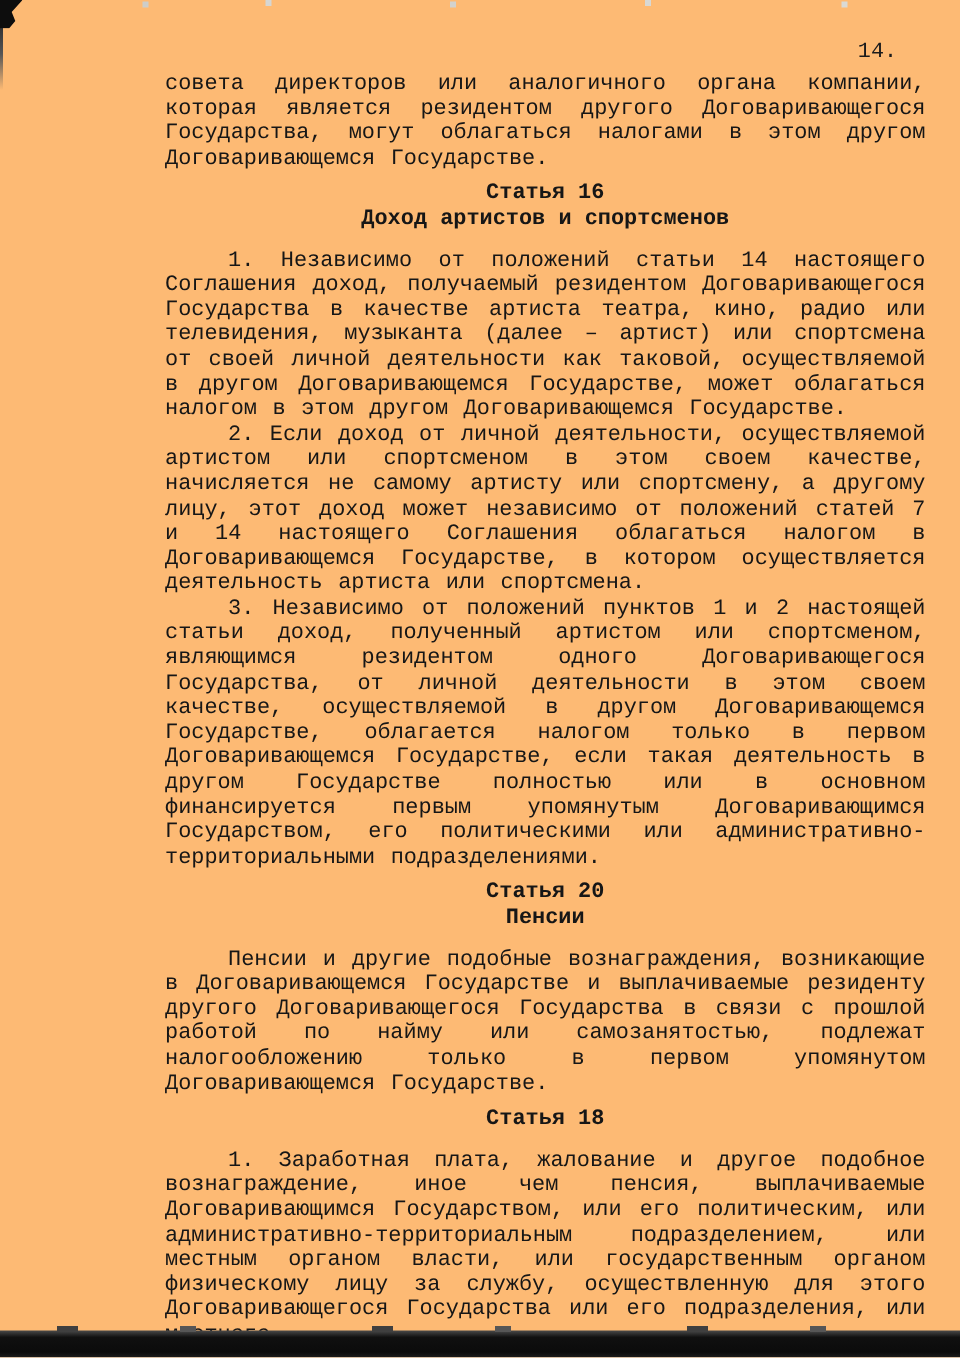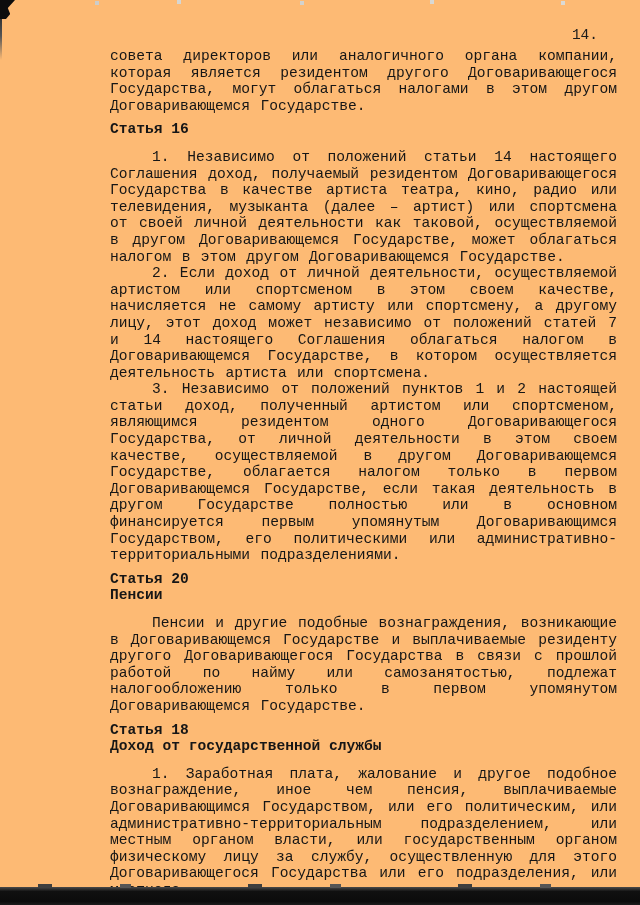--- a/index.html
+++ b/index.html
@@ -36,20 +36,21 @@
   .para {
     margin: 0;
   }
   .para.indent {
     text-indent: 42px;
   }
   .heading-group {
     margin: 7px 0 11px 0;
   }
   .heading {
+    text-align: center;
     font-weight: 700;
     word-spacing: normal;
   }
   
   .scan-bottom {
     position: absolute;
     left: 0;
     bottom: 0;
     width: 640px;
     height: 18px;
@@ -104,38 +105,38 @@
 <div class="page">
 
   <div class="page-number">14.</div>
 
   <div class="doc-body">
 
     <p class="para">совета директоров или аналогичного органа компании, которая является резидентом другого Договаривающегося Государства, могут облагаться налогами в этом другом Договаривающемся Государстве.</p>
 
     <div class="heading-group">
       <div class="heading">Статья 16</div>
+      <div class="heading">Доход артистов и спортсменов</div>
     </div>
 
     <p class="para indent">1. Независимо от положений статьи 14 настоящего Соглашения доход, получаемый резидентом Договаривающегося Государства в качестве артиста театра, кино, радио или телевидения, музыканта (далее – артист) или спортсмена от своей личной деятельности как таковой, осуществляемой в другом Договаривающемся Государстве, может облагаться налогом в этом другом Договаривающемся Государстве.</p>
 
     <p class="para indent">2. Если доход от личной деятельности, осуществляемой артистом или спортсменом в этом своем качестве, начисляется не самому артисту или спортсмену, а другому лицу, этот доход может независимо от положений статей 7 и 14 настоящего Соглашения облагаться налогом в Договаривающемся Государстве, в котором осуществляется деятельность артиста или спортсмена.</p>
 
     <p class="para indent">3. Независимо от положений пунктов 1 и 2 настоящей статьи доход, полученный артистом или спортсменом, являющимся резидентом одного Договаривающегося Государства, от личной деятельности в этом своем качестве, осуществляемой в другом Договаривающемся Государстве, облагается налогом только в первом Договаривающемся Государстве, если такая деятельность в другом Государстве полностью или в основном финансируется первым упомянутым Договаривающимся Государством, его политическими или административно-территориальными подразделениями.</p>
 
     <div class="heading-group">
       <div class="heading">Статья 20</div>
       <div class="heading">Пенсии</div>
     </div>
 
     <p class="para indent">Пенсии и другие подобные вознаграждения, возникающие в Договаривающемся Государстве и выплачиваемые резиденту другого Договаривающегося Государства в связи с прошлой работой по найму или самозанятостью, подлежат налогообложению только в первом упомянутом Договаривающемся Государстве.</p>
 
     <div class="heading-group">
       <div class="heading">Статья 18</div>
-      <div class="heading">Доход от государственной службы</div>
     </div>
 
     <p class="para indent">1. Заработная плата, жалование и другое подобное вознаграждение, иное чем пенсия, выплачиваемые Договаривающимся Государством, или его политическим, или административно-территориальным подразделением, или местным органом власти, или государственным органом физическому лицу за службу, осуществленную для этого Договаривающегося Государства или его подразделения, или местного</p>
 
   </div>
 
   <div class="scan-specks"></div>
   <div class="scan-left-edge"></div>
   <div class="scan-corner-tl"></div>
   <div class="scan-bottom"></div>

